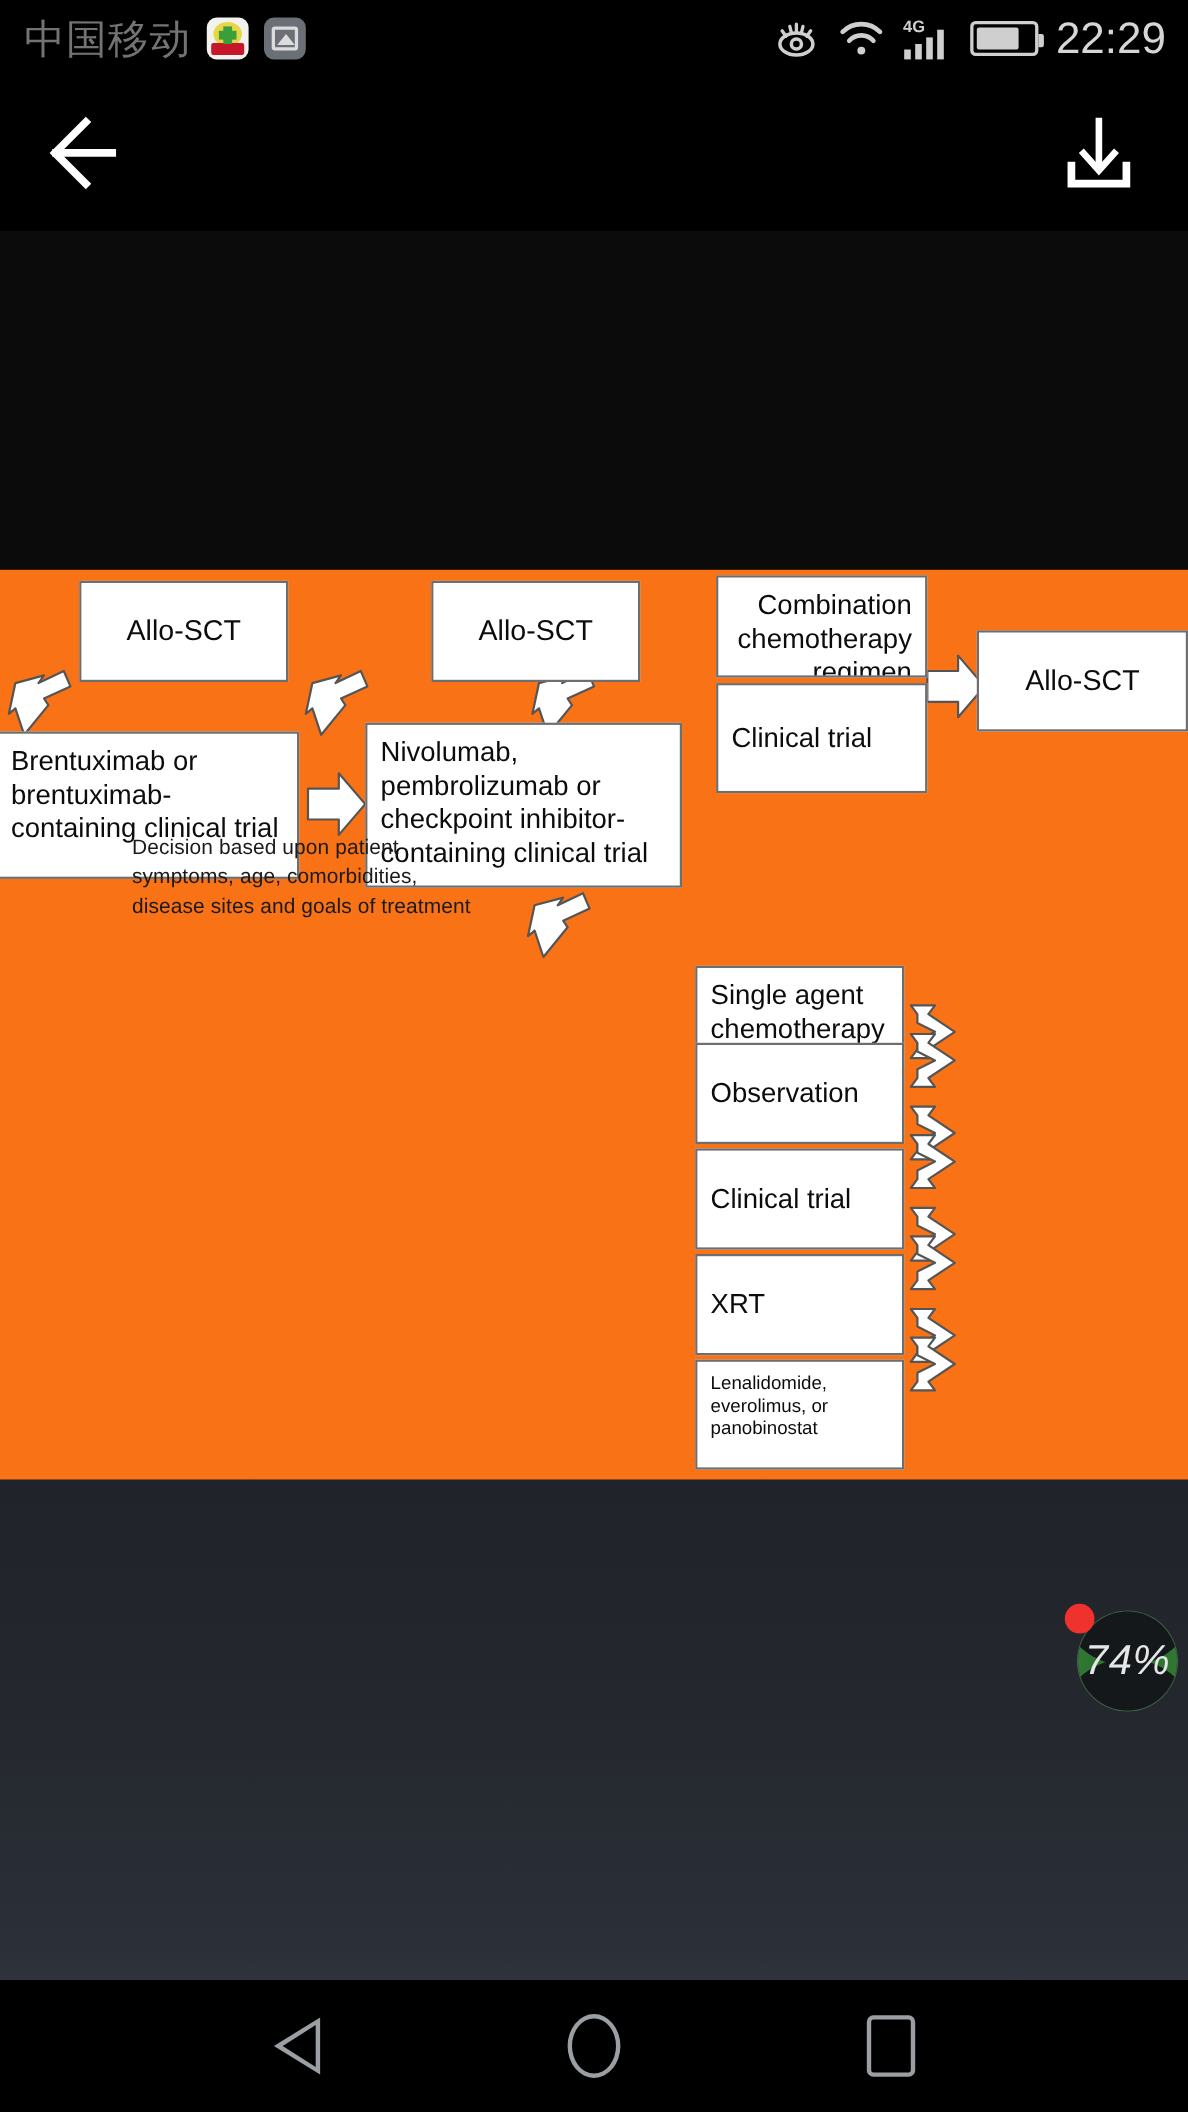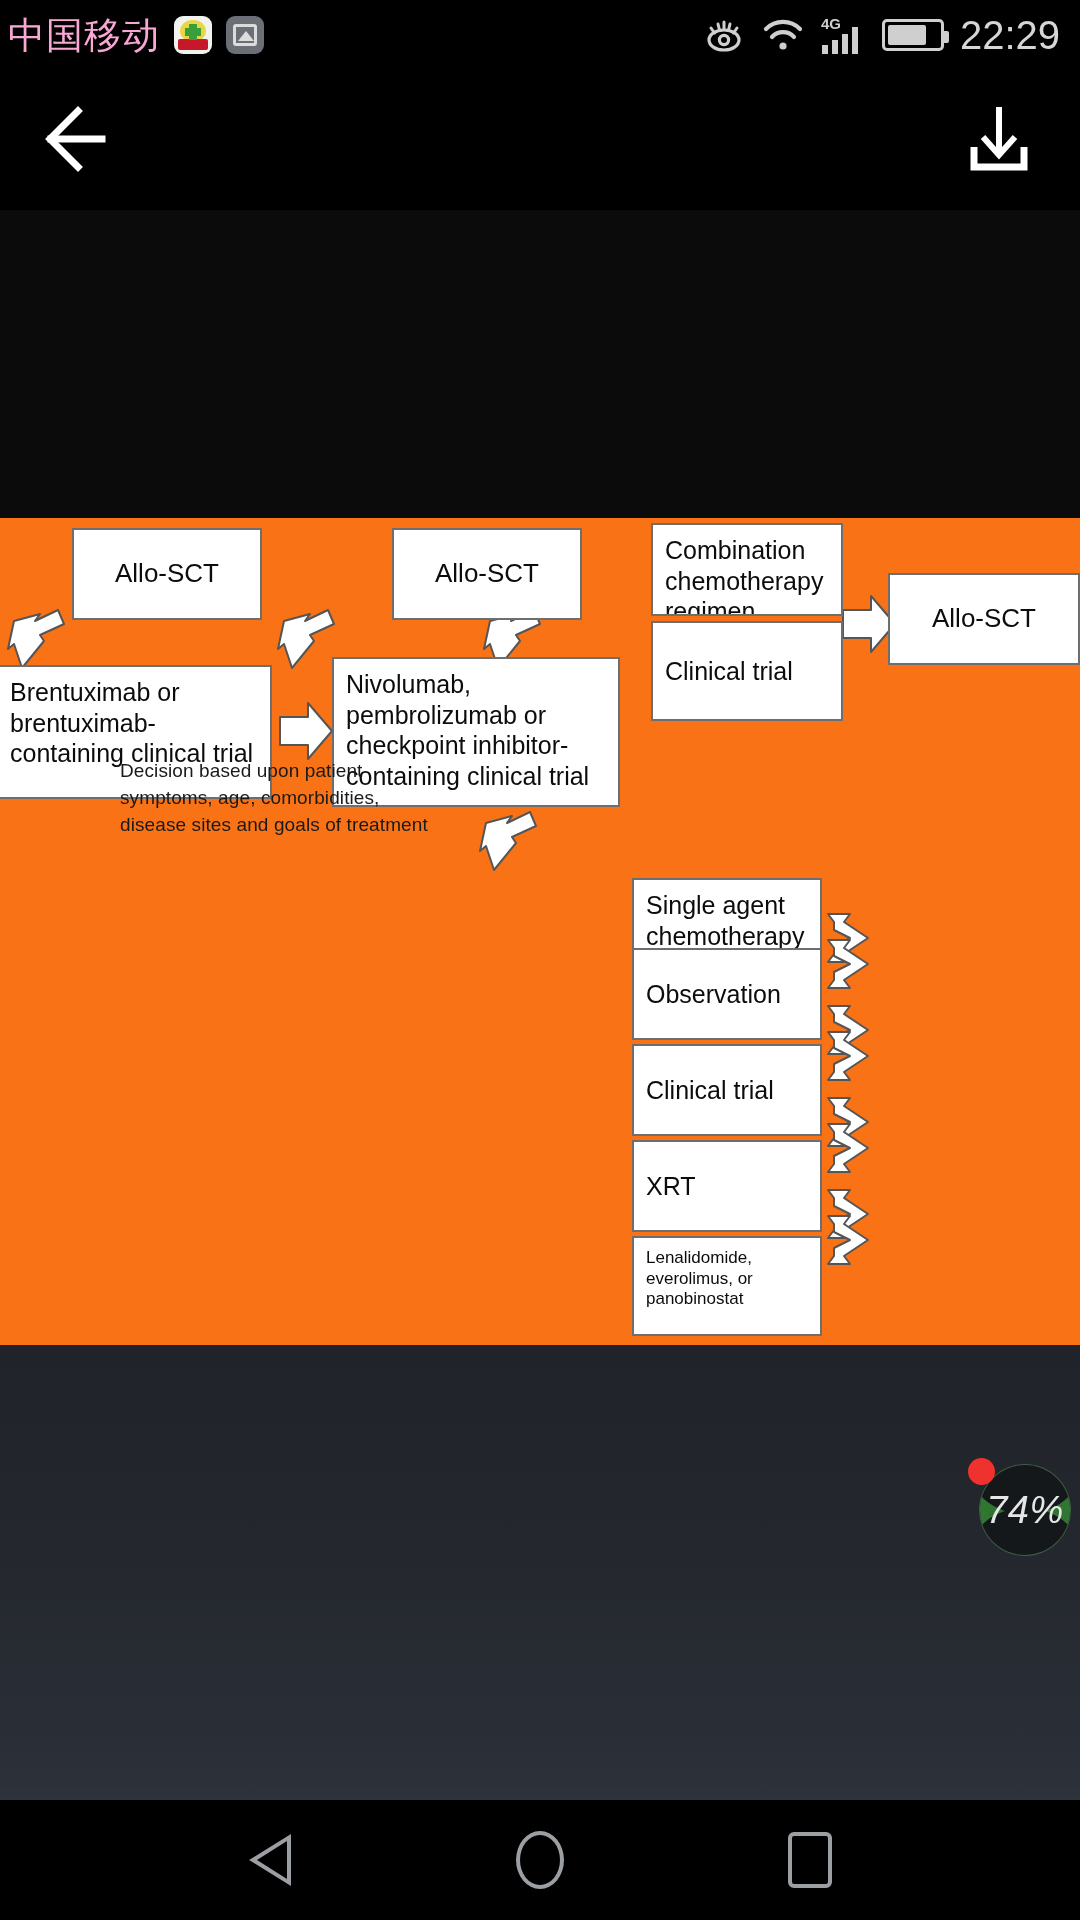--- a/index.html
+++ b/index.html
@@ -9,22 +9,22 @@
     font-family:"Liberation Sans", sans-serif;
     -webkit-font-smoothing:antialiased;
   }
 
   
   #statusbar{
     position:absolute; left:0; top:0; width:1080px; height:70px;
     background:#000; display:flex; align-items:center;
   }
   #carrier{
-    color:#f9a8d4; font-size:37px; line-height:1;
-    margin-left:8px; letter-spacing:1px; white-space:nowrap;
+    color:#737373; font-size:37px; line-height:1;
+    margin-left:22px; letter-spacing:1px; white-space:nowrap;
   }
   .sb-appicon{
     width:38px; height:38px; border-radius:9px; margin-left:14px;
     position:relative; overflow:hidden; flex:0 0 auto;
   }
   .sb-appicon.green{ background:#f2f2ee; }
   .sb-appicon.green::before{
     content:""; position:absolute; left:6px; top:4px; width:26px; height:22px;
     border-radius:50%; background:#e8d744;
   }
@@ -282,21 +282,21 @@
     <path d="M4 34 L26 34 L20 42 L44 58 L20 74 L26 82 L4 82 L10 74 L10 66 L26 58 L10 50 L10 42 Z" fill="#fff" stroke="#555" stroke-width="2" stroke-linejoin="round"></path>
   </svg>
 
   <div id="box-host">
       <div class="dbox center" style="left: 72px; top: 10px; width: 190px; height: 92px; font-size: 26px;">
         <span>Allo-SCT</span>
       </div>
       <div class="dbox center" style="left: 392px; top: 10px; width: 190px; height: 92px; font-size: 26px;">
         <span>Allo-SCT</span>
       </div>
-      <div class="dbox" style="left: 651px; top: 5px; width: 192px; height: 93px; font-size: 25px;"><span>Combination chemotherapy regimen</span></div>
+      <div class="dbox" style="left: 651px; top: 5px; width: 192px; height: 93px; font-size: 25px; text-align: right;"><span>Combination chemotherapy regimen</span></div>
       <div class="dbox mid-left" style="left: 651px; top: 103px; width: 192px; height: 100px; font-size: 25px;">
         <span>Clinical trial</span>
       </div>
       <div class="dbox center" style="left: 888px; top: 55px; width: 192px; height: 92px; font-size: 26px;">
         <span>Allo-SCT</span>
       </div>
       <div class="dbox" style="left: -4px; top: 147px; width: 276px; height: 134px; font-size: 25px;"><span>Brentuximab or brentuximab-containing clinical trial</span></div>
       <div class="dbox" style="left: 332px; top: 139px; width: 288px; height: 150px; font-size: 25px;"><span>Nivolumab, pembrolizumab or checkpoint inhibitor-containing clinical trial</span></div>
       <div class="dbox" style="left: 632px; top: 346px; width: 190px; height: 92px; font-size: 25px; margin-top: 14px;"><span>Single agent chemotherapy</span></div>
       <div class="dbox mid-left" style="left: 632px; top: 430px; width: 190px; height: 92px; font-size: 25px;">

